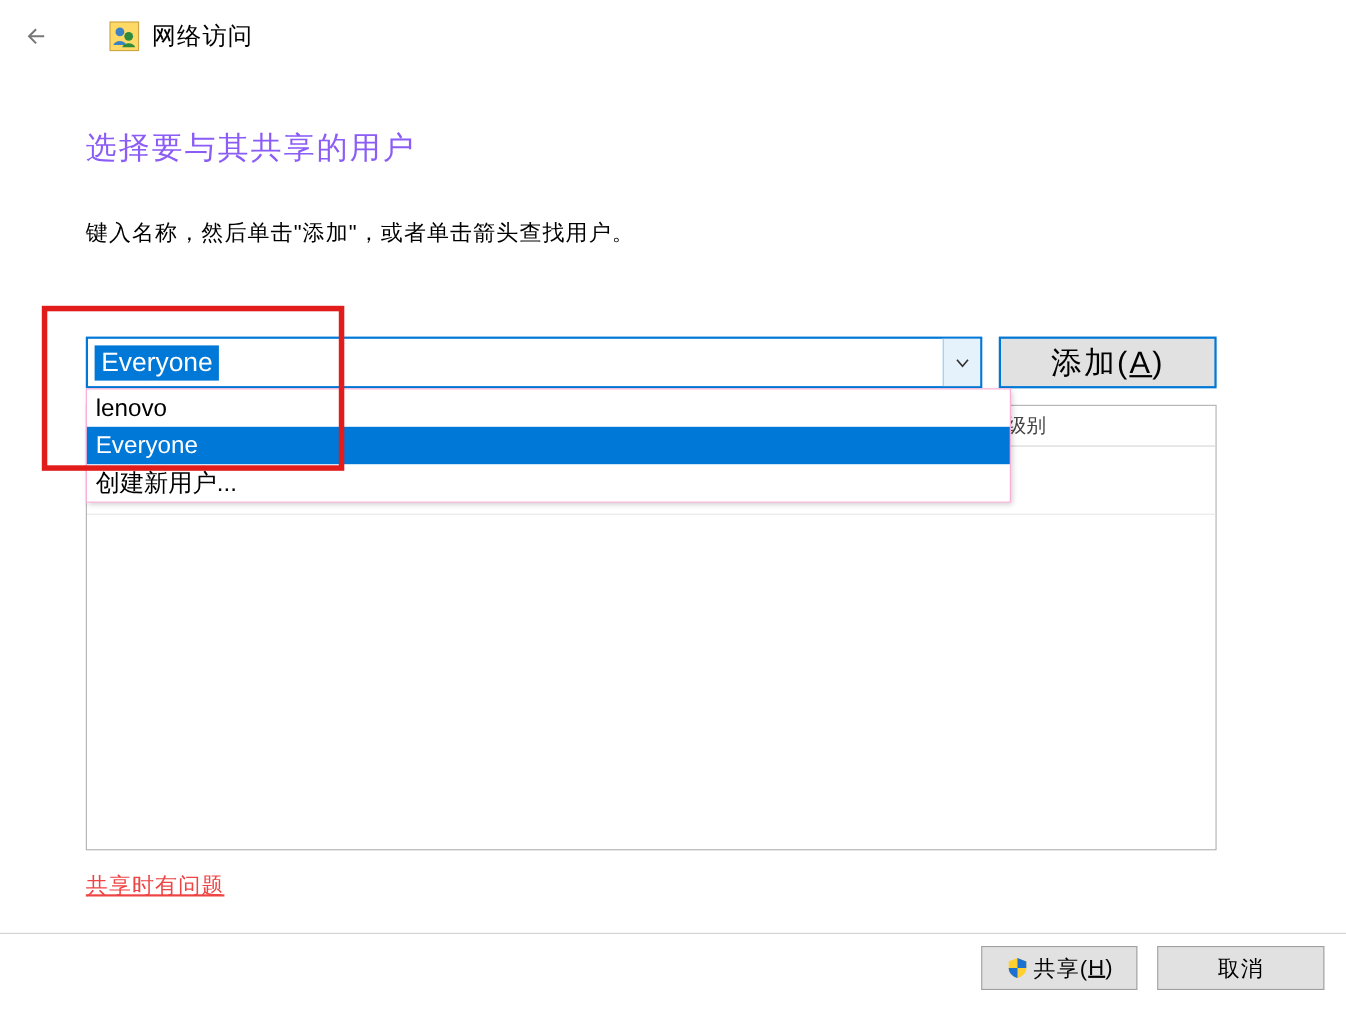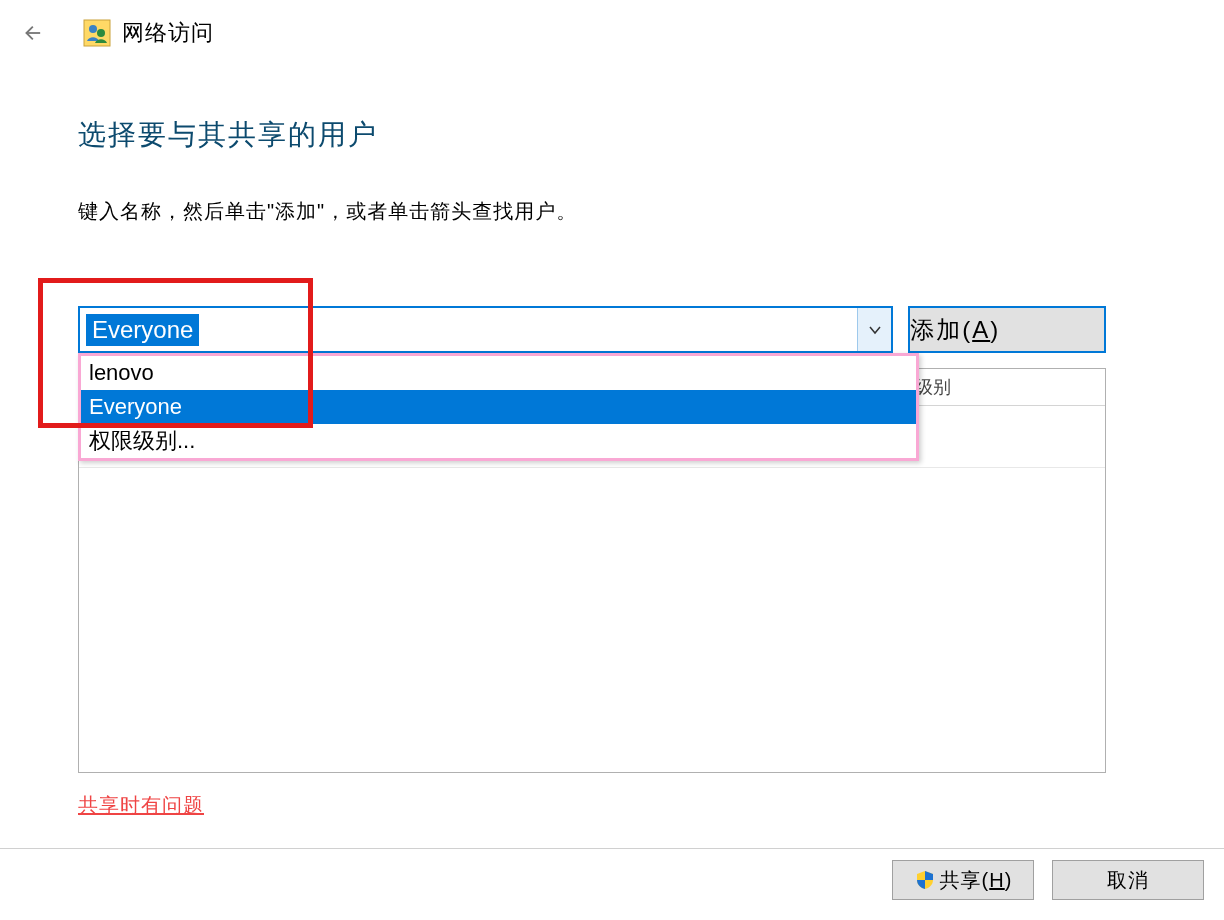--- a/index.html
+++ b/index.html
@@ -1,40 +1,40 @@
 <!DOCTYPE html>
 <html><head>
   <meta charset="utf-8">
   <style>
     * { margin:0; padding:0; box-sizing:border-box; }
     html, body { width:1224px; height:920px; background:#fff; font-family:"Microsoft YaHei","Segoe UI",Arial,sans-serif; font-size:20px; color:#000; }
     .window { position:relative; width:1224px; height:920px; }
 
     
-    .header { position:absolute; top:18px; left:16px; display:flex; gap:36px; }
+    .header { position:absolute; top:18px; left:16px; display:flex; gap:52px; }
     .back-btn { width:30px; height:30px; display:flex; align-items:center; justify-content:center; cursor:pointer; }
     .title-wrap { display:flex; align-items:center; gap:10px; }
     .app-icon { width:30px; height:30px; display:flex; align-items:center; justify-content:center; }
     .title-text { font-size:22px; letter-spacing:1px; }
 
     
-    .heading { position:absolute; top:116px; left:78px; font-size:28px; color:#0c4a6e; font-weight:400; letter-spacing:2px; }
+    .heading { position:absolute; top:116px; left:78px; font-size:28px; color:#8b5cf6; font-weight:400; letter-spacing:2px; }
     .subtext { position:absolute; top:198px; left:78px; font-size:20px; letter-spacing:1px; }
 
     
     .combo-row { position:absolute; top:306px; left:78px; width:1028px; height:47px; display:flex; }
     .combo { width:841px; height:47px; border:2px solid #0078d7; display:flex; align-items:center; background:#fff; position:relative; }
     .combo-input { flex:1; height:100%; display:flex; align-items:center; padding-left:6px; }
     .combo-input .selected { background:#0078d7; color:#fff; padding:2px 6px; font-size:24px; }
     .combo-arrow { width:34px; height:43px; border-left:1px solid #9ec9ec; background:#e5f1fb; display:flex; align-items:center; justify-content:center; cursor:pointer; }
-    .add-btn { margin-left:15px; width:204px; height:47px; background:#e1e1e1; border:2px solid #0078d7; font-size:24px; cursor:pointer; display:flex; align-items:center; justify-content:flex-start; letter-spacing:2px; }
+    .add-btn { margin-left:15px; width:204px; height:47px; background:#e1e1e1; border:2px solid #0078d7; font-size:28px; cursor:pointer; display:flex; align-items:center; justify-content:center; letter-spacing:2px; }
     .add-btn .u { text-decoration:underline; }
 
     
-    .dropdown { position:absolute; top:353px; left:78px; width:841px; border:3px solid #f9a8d4; box-shadow:2px 2px 5px rgba(0,0,0,.2); background:#fff; z-index:5; }
+    .dropdown { position:absolute; top:353px; left:78px; width:841px; border:1px solid #f9a8d4; box-shadow:2px 2px 5px rgba(0,0,0,.2); background:#fff; z-index:5; }
     .dd-item { height:34px; display:flex; align-items:center; padding-left:8px; font-size:22px; cursor:pointer; }
     .dd-item.selected { background:#0078d7; color:#fff; }
 
     
     .highlight { position:absolute; top:278px; left:38px; width:275px; height:150px; border:5px solid #e21b1b; pointer-events:none; z-index:10; }
 
     
     .list-box { position:absolute; top:368px; left:78px; width:1028px; height:405px; border:1px solid #b0b0b0; background:#fff; }
     .list-header { height:37px; border-bottom:1px solid #d4d4d4; display:flex; }
     .col { padding-left:10px; display:flex; align-items:center; font-size:18px; color:#444; }
@@ -104,21 +104,21 @@
     <div class="add-btn">
       <span>添加(</span>
         <span class="u">A</span>
         <span>)</span>
     </div>
   </div>
 
   <div class="dropdown">
     <div class="dd-item">lenovo</div>
     <div class="dd-item selected">Everyone</div>
-    <div class="dd-item">权限级别...</div>
+    <div class="dd-item">创建新用户...</div>
   </div>
 
   <div class="highlight"></div>
 
   <a class="help-link">共享时有问题</a>
 
   <div class="footer-line"></div>
   <div class="footer-btns">
     <div class="btn">
       <span class="shield-icon">

